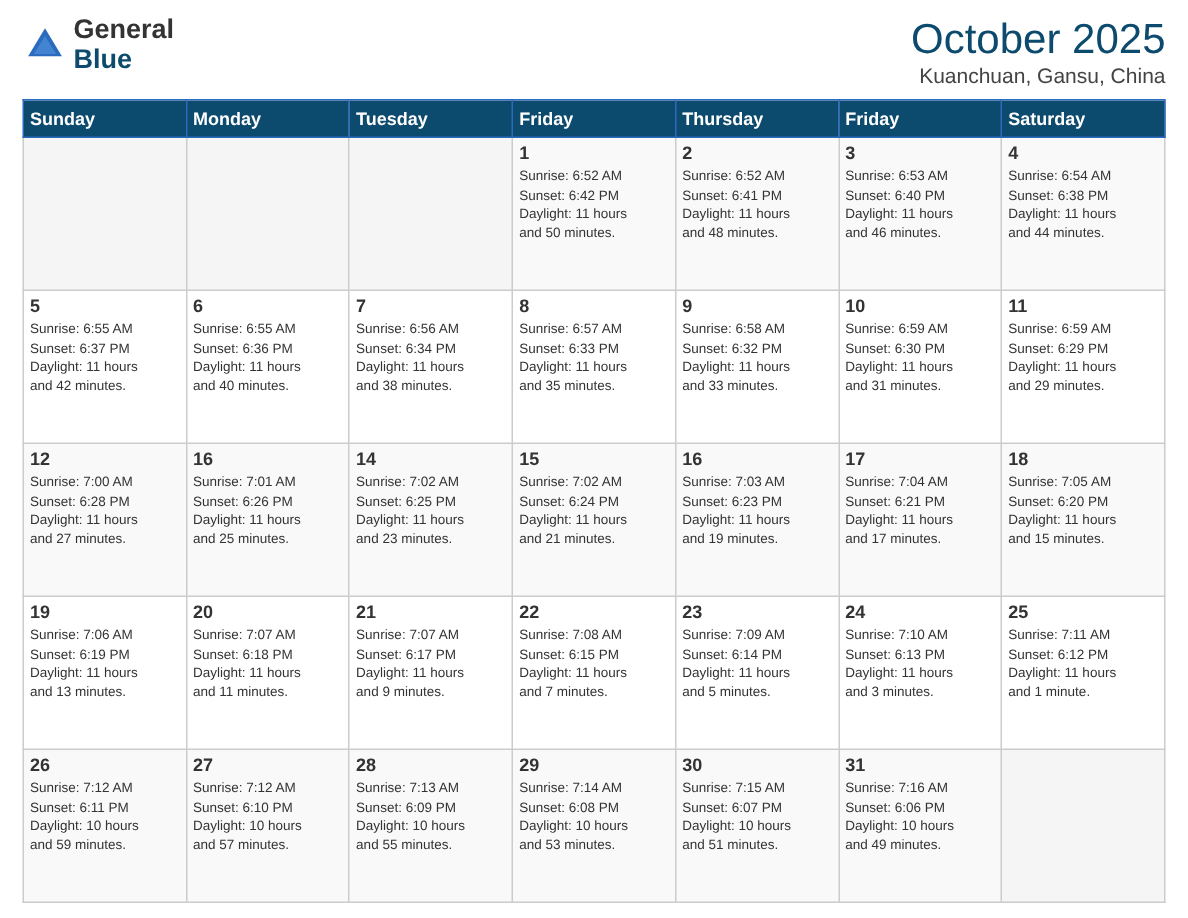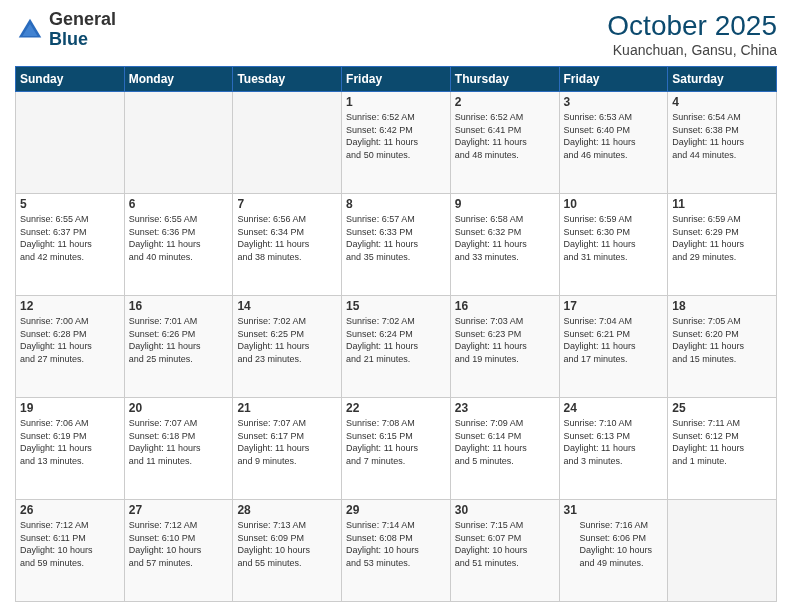--- a/index.html
+++ b/index.html
@@ -351,21 +351,21 @@
           </td>
           <td>
             <span class="day-number">30</span>
             <div class="day-info" style="white-space: pre-line;">Sunrise: 7:15 AM
 Sunset: 6:07 PM
 Daylight: 10 hours
 and 51 minutes.</div>
           </td>
           <td>
             <span class="day-number">31</span>
-            <div class="day-info" style="white-space: pre-line; margin-left: 16px;">Sunrise: 7:16 AM
+            <div class="day-info" style="white-space: pre-line;">Sunrise: 7:16 AM
 Sunset: 6:06 PM
 Daylight: 10 hours
 and 49 minutes.</div>
           </td>
           <td class="empty"></td>
         </tr>
       </tbody>
   </table>
 </div>
 

